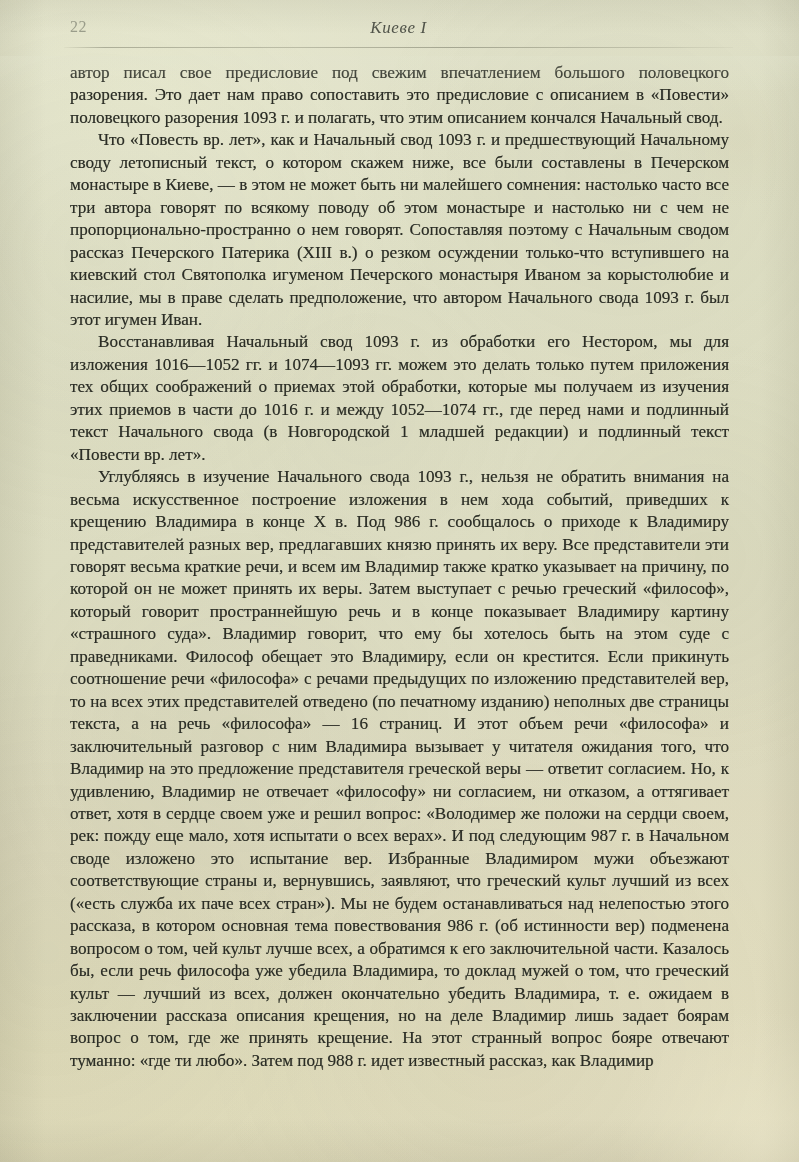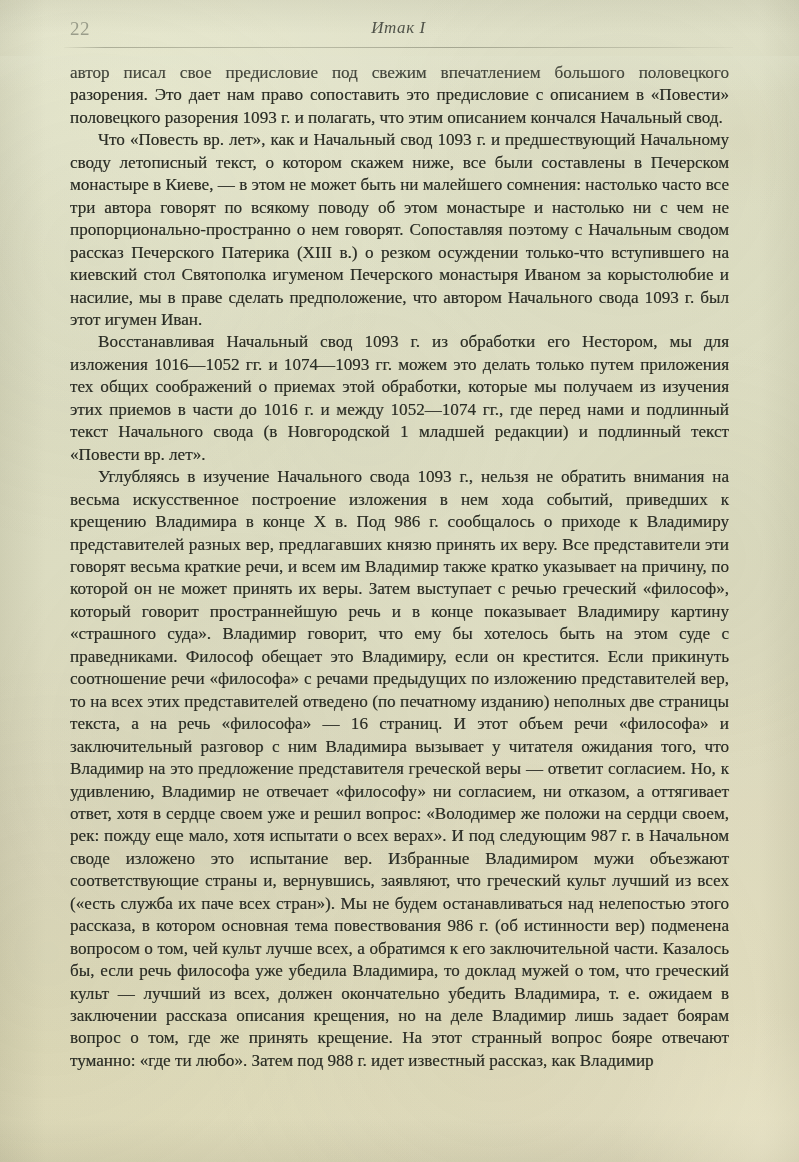--- a/index.html
+++ b/index.html
@@ -65,21 +65,21 @@
     left: 70px;
     right: 72px;
     top: 18px;
     height: 26px;
     z-index: 10;
   }
   .folio {
     position: absolute;
     left: 0;
     top: 0;
-    font-size: 19px;
+    font-size: 16px;
     letter-spacing: 0.5px;
     color: #6e7264;
     opacity: 0.62;
     filter: blur(0.35px);
   }
   .head-title {
     position: absolute;
     left: 0;
     right: 0;
     top: 0;
@@ -160,21 +160,21 @@
     pointer-events: none;
   }
 </style>
 </head>
 <body>
 
 <div class="page">
 
   <div class="running-head">
     <span class="folio">22</span>
-    <span class="head-title">Итак I</span>
+    <span class="head-title">Киеве I</span>
   </div>
   <div class="head-rule"></div>
 
   <div class="textblock">
     <p class="lead">автор писал свое предисловие под свежим впечатлением большого половецкого разорения. Это дает нам право сопоставить это предисловие с описанием в «Повести» половецкого разорения 1093 г. и полагать, что этим описанием кончался Начальный свод.</p>
     <p>Что «Повесть вр. лет», как и Начальный свод 1093 г. и предшествующий Начальному своду летописный текст, о котором скажем ниже, все были составлены в Печерском монастыре в Киеве, — в этом не может быть ни малейшего сомнения: настолько часто все три автора говорят по всякому поводу об этом монастыре и настолько ни с чем не пропорционально-пространно о нем говорят. Сопоставляя поэтому с Начальным сводом рассказ Печерского Патерика (XIII в.) о резком осуждении только-что вступившего на киевский стол Святополка игуменом Печерского монастыря Иваном за корыстолюбие и насилие, мы в праве сделать предположение, что автором Начального свода 1093 г. был этот игумен Иван.</p>
     <p>Восстанавливая Начальный свод 1093 г. из обработки его Нестором, мы для изложения 1016—1052 гг. и 1074—1093 гг. можем это делать только путем приложения тех общих соображений о приемах этой обработки, которые мы получаем из изучения этих приемов в части до 1016 г. и между 1052—1074 гг., где перед нами и подлинный текст Начального свода (в Новгородской 1 младшей редакции) и подлинный текст «Повести вр. лет».</p>
     <p>Углубляясь в изучение Начального свода 1093 г., нельзя не обратить внимания на весьма искусственное построение изложения в нем хода событий, приведших к крещению Владимира в конце X в. Под 986 г. сообщалось о приходе к Владимиру представителей разных вер, предлагавших князю принять их веру. Все представители эти говорят весьма краткие речи, и всем им Владимир также кратко указывает на причину, по которой он не может принять их веры. Затем выступает с речью греческий «философ», который говорит пространнейшую речь и в конце показывает Владимиру картину «страшного суда». Владимир говорит, что ему бы хотелось быть на этом суде с праведниками. Философ обещает это Владимиру, если он крестится. Если прикинуть соотношение речи «философа» с речами предыдущих по изложению представителей вер, то на всех этих представителей отведено (по печатному изданию) неполных две страницы текста, а на речь «философа» — 16 страниц. И этот объем речи «философа» и заключительный разговор с ним Владимира вызывает у читателя ожидания того, что Владимир на это предложение представителя греческой веры — ответит согласием. Но, к удивлению, Владимир не отвечает «философу» ни согласием, ни отказом, а оттягивает ответ, хотя в сердце своем уже и решил вопрос: «Володимер же положи на сердци своем, рек: пожду еще мало, хотя испытати о всех верах». И под следующим 987 г. в Начальном своде изложено это испытание вер. Избранные Владимиром мужи объезжают соответствующие страны и, вернувшись, заявляют, что греческий культ лучший из всех («есть служба их паче всех стран»). Мы не будем останавливаться над нелепостью этого рассказа, в котором основная тема повествования 986 г. (об истинности вер) подменена вопросом о том, чей культ лучше всех, а обратимся к его заключительной части. Казалось бы, если речь философа уже убедила Владимира, то доклад мужей о том, что греческий культ — лучший из всех, должен окончательно убедить Владимира, т. е. ожидаем в заключении рассказа описания крещения, но на деле Владимир лишь задает боярам вопрос о том, где же принять крещение. На этот странный вопрос бояре отвечают туманно: «где ти любо». Затем под 988 г. идет известный рассказ, как Владимир</p>
   </div>
 

